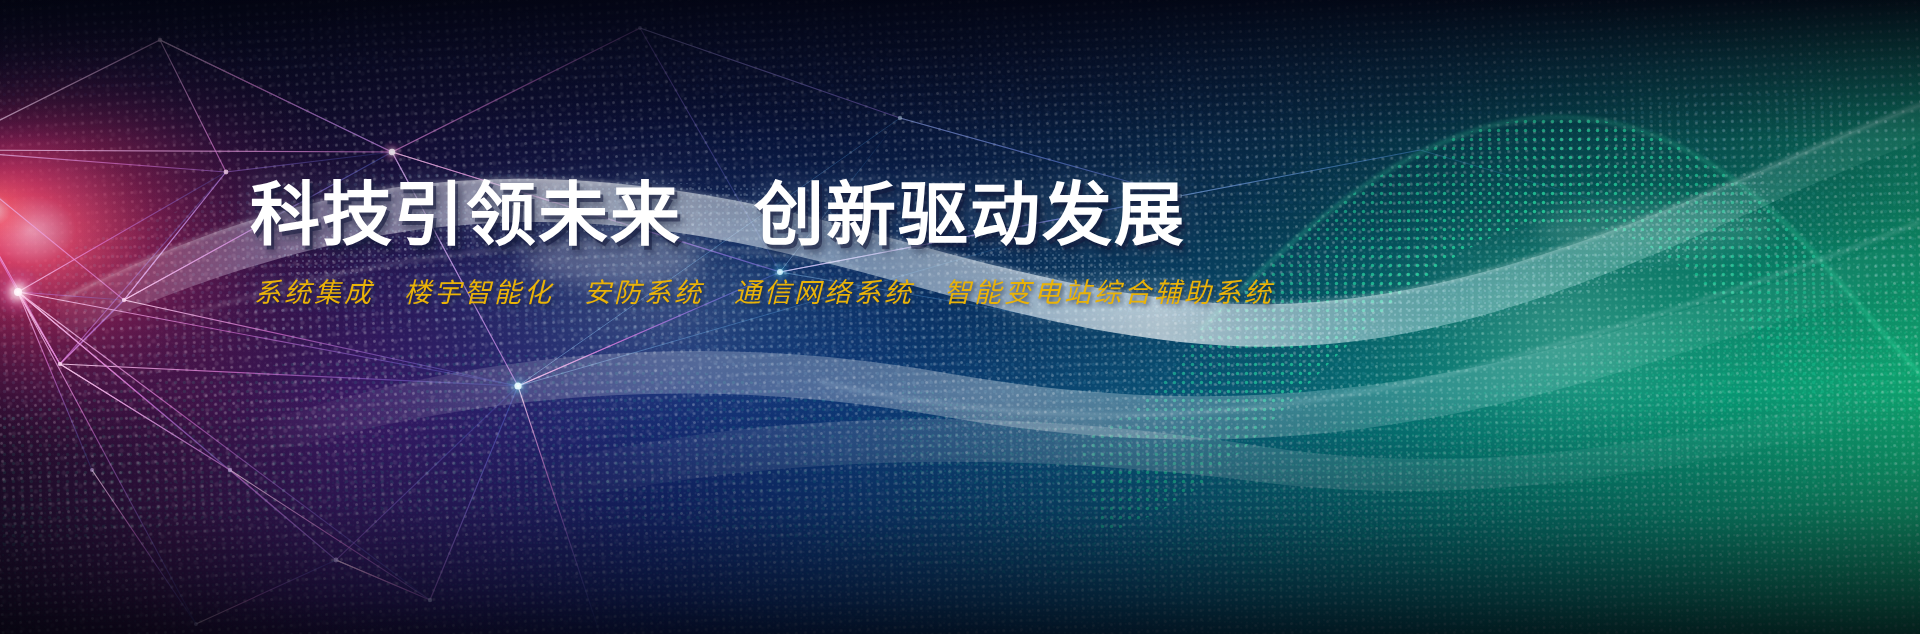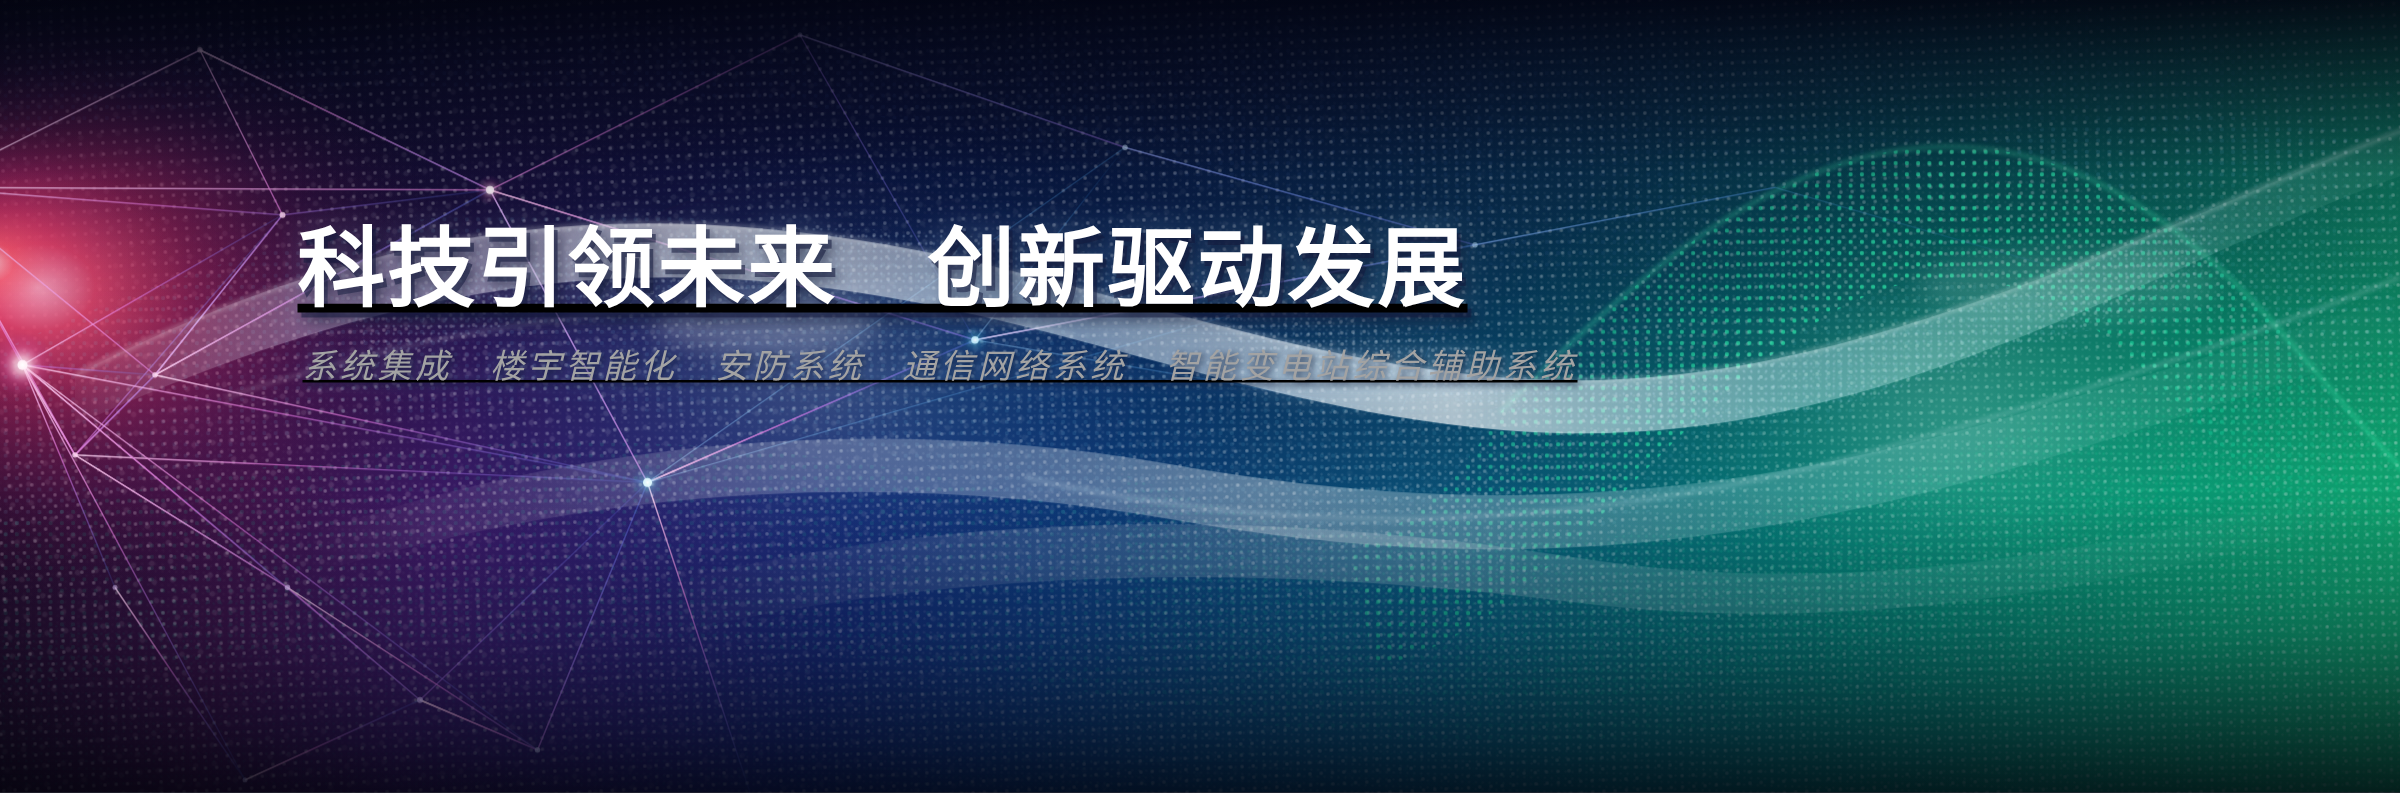--- a/index.html
+++ b/index.html
@@ -100,24 +100,23 @@
     -webkit-mask-image:radial-gradient(60% 90% at 22% 45%, rgba(0,0,0,0.85) 0%, rgba(0,0,0,0) 75%);
     mask-image:radial-gradient(60% 90% at 22% 45%, rgba(0,0,0,0.85) 0%, rgba(0,0,0,0) 75%);
   }
 
   
   #art{position:absolute;inset:0;width:100%;height:100%;}
 
   
   #text-block{
     position:absolute;
-    left:238px;
+    left:250px;
     top:180px;
     width:1200px;
-    text-decoration:underline;
   }
 
   #headline{
     margin:0;
     font-size:70px;
     line-height:1.0;
     font-weight:bold;
     color:#ffffff;
     letter-spacing:2px;
     white-space:pre;
@@ -126,21 +125,21 @@
       5px 7px 10px rgba(5,10,35,0.55),
       0 0 26px rgba(190,225,255,0.30);
   }
 
   #subline{
     margin:30px 0 0 4px;
     font-size:27px;
     line-height:1.0;
     font-style:italic;
     font-weight:normal;
-    color:#a3a3a3;
+    color:#eab308;
     letter-spacing:3px;
     white-space:pre;
     text-shadow:
       2px 2px 5px rgba(6,14,40,0.75),
       0 0 14px rgba(160,210,255,0.35);
   }
 
   
   #vignette{
     background:radial-gradient(130% 105% at 50% 48%, rgba(0,0,0,0) 45%, rgba(0,0,0,0.28) 82%, rgba(0,0,0,0.55) 100%);

